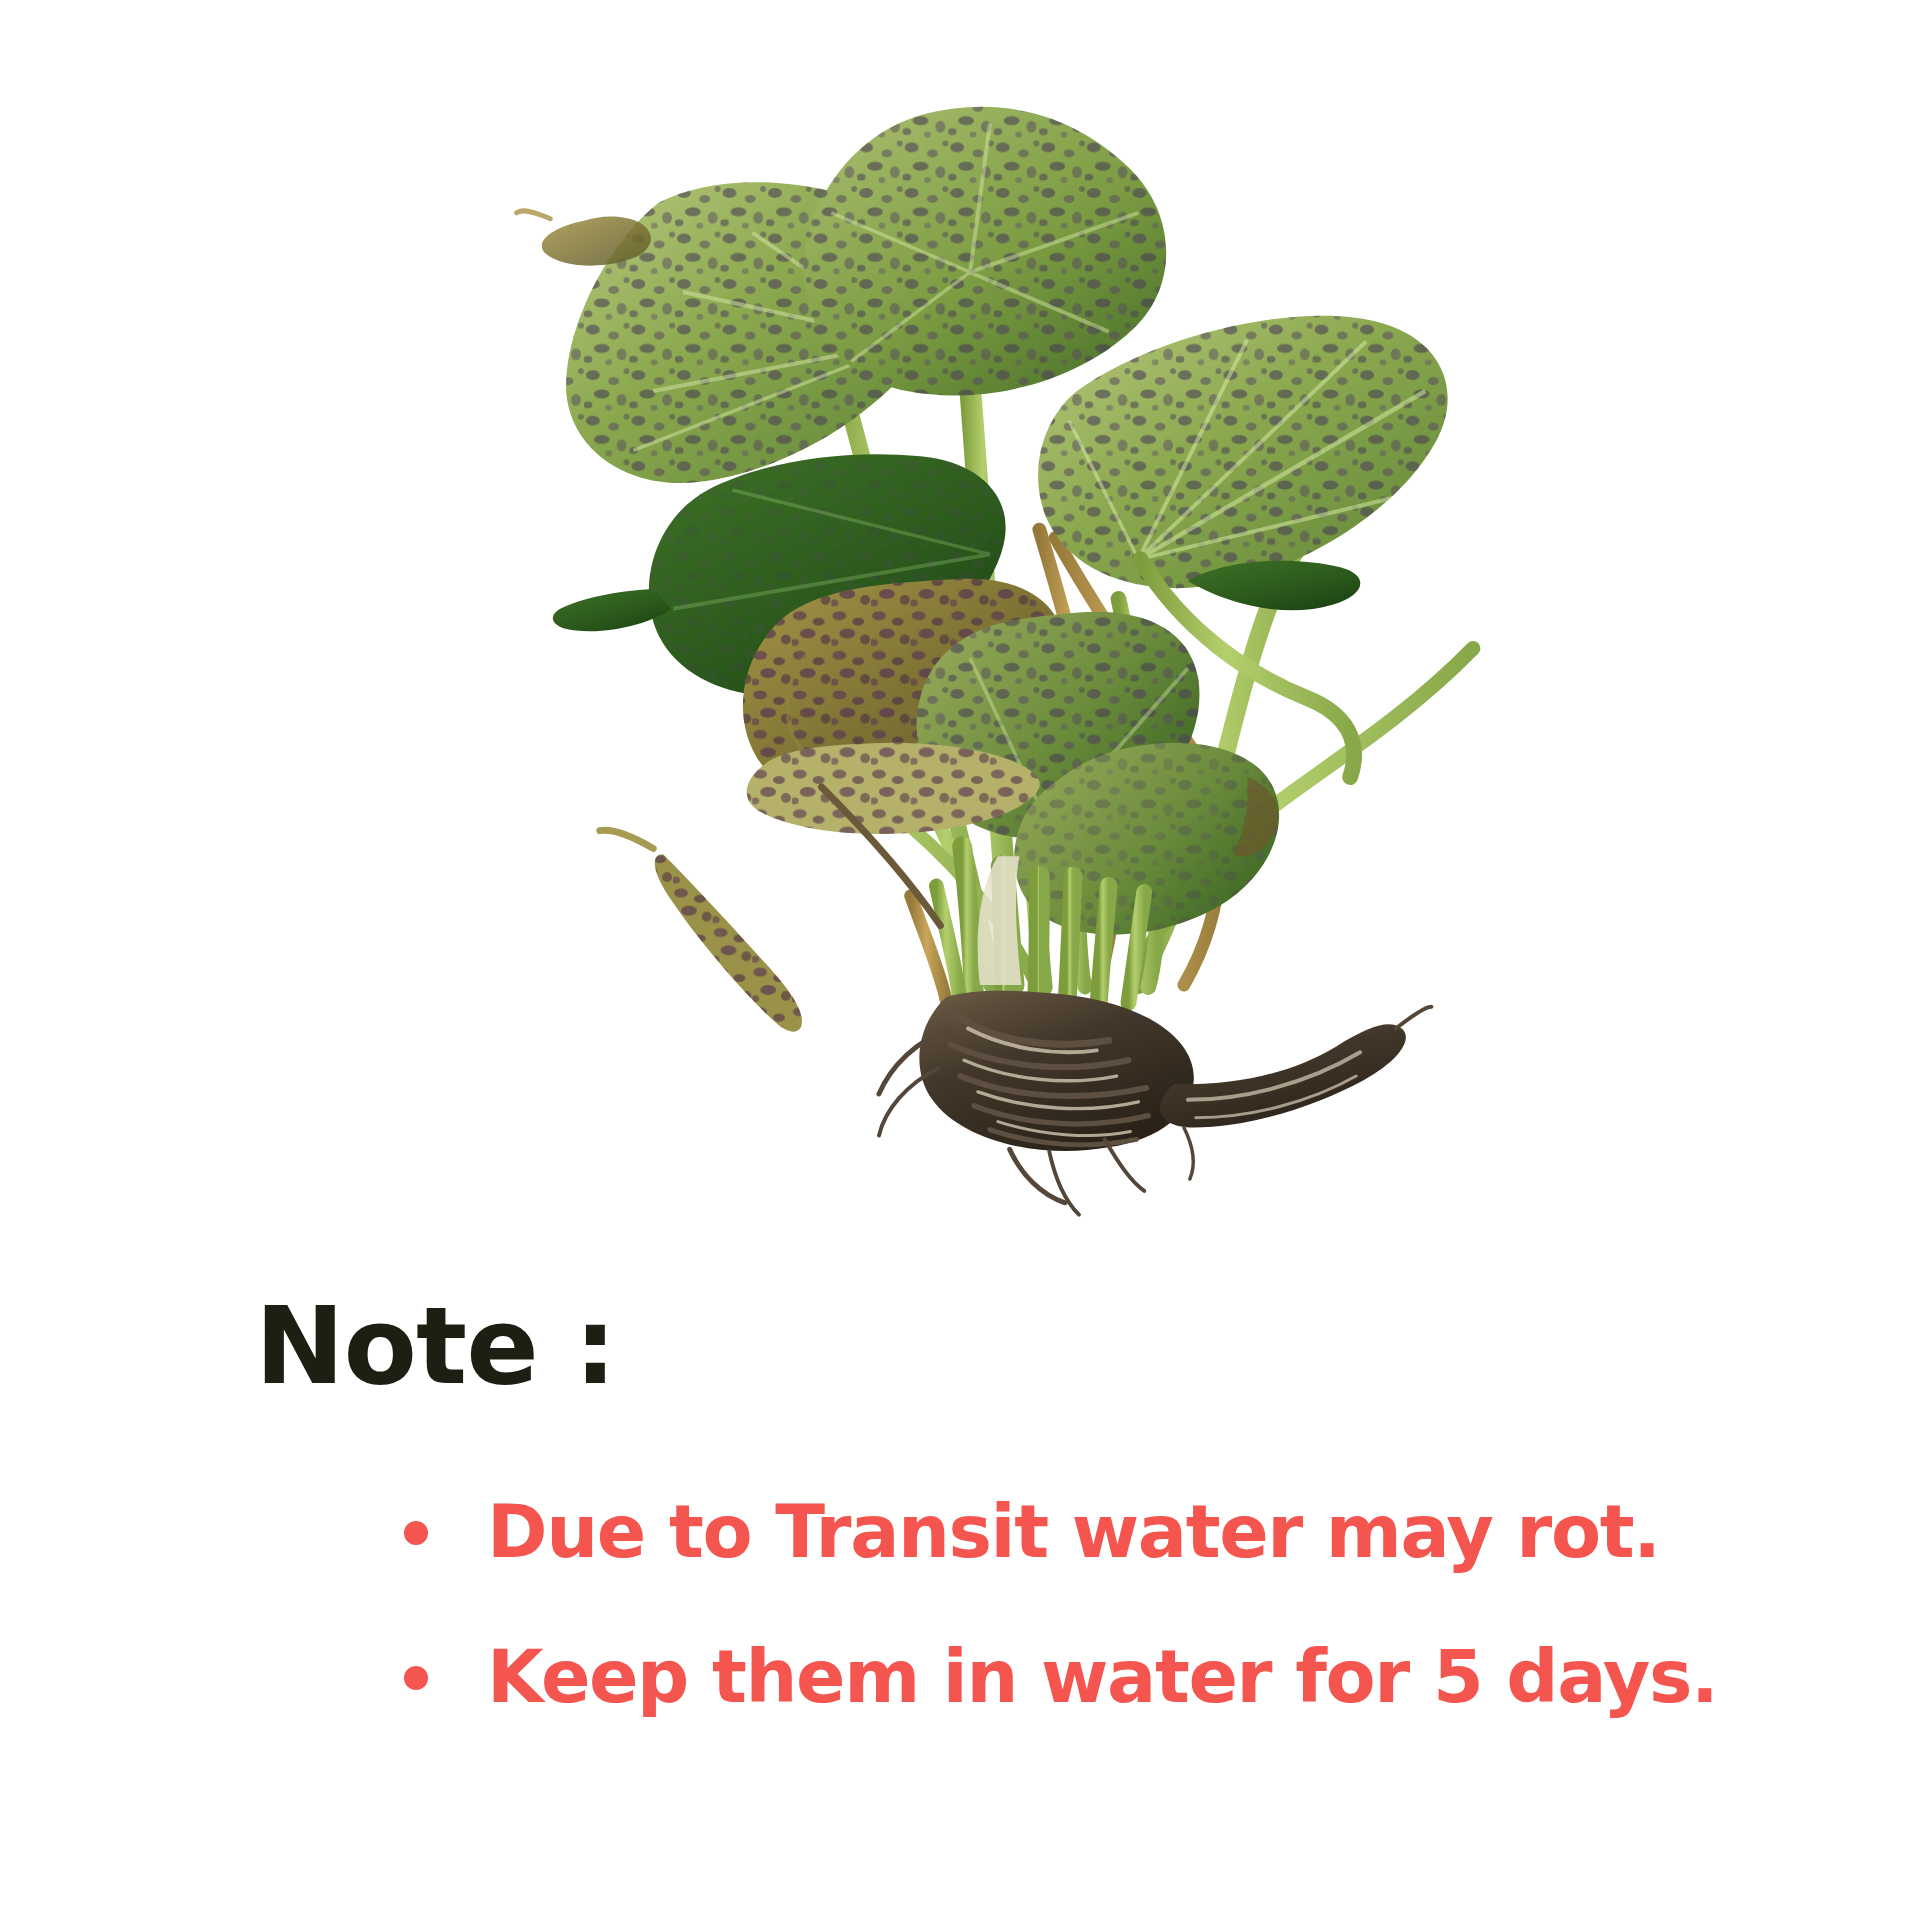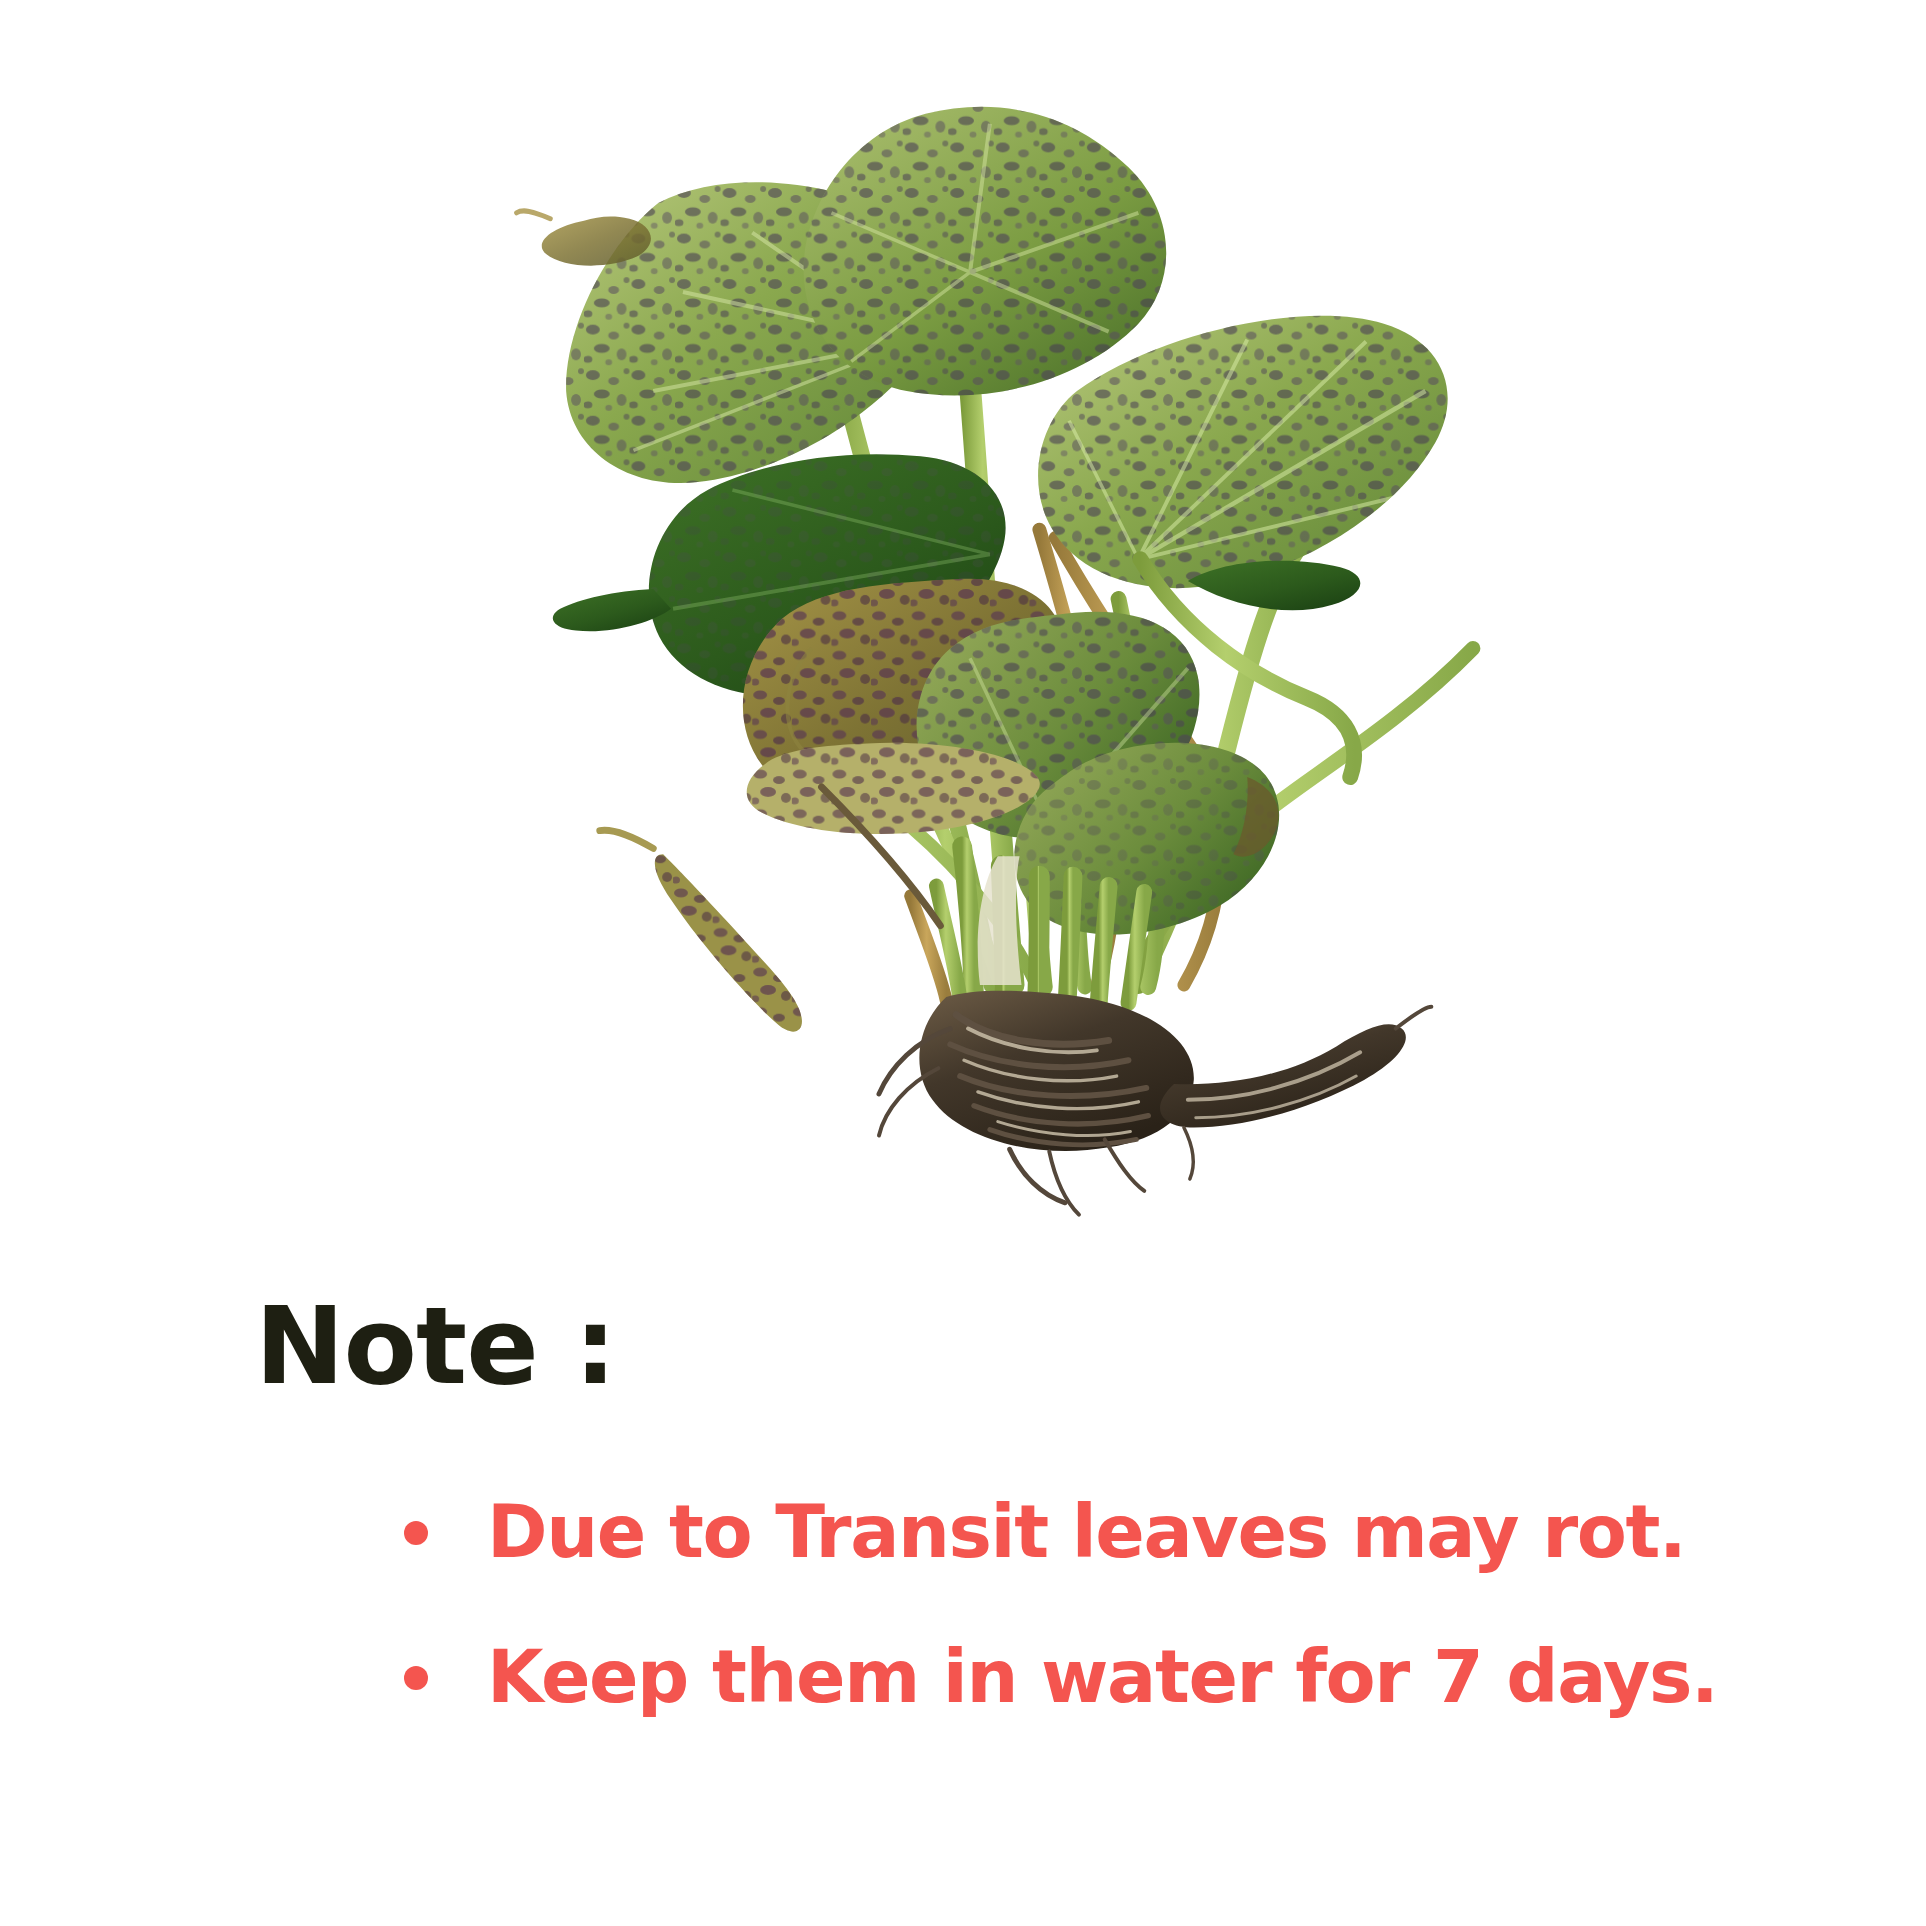--- a/index.html
+++ b/index.html
@@ -347,23 +347,23 @@
     </svg>
   </div>
 
   <div id="note-block">
 
     <div id="note-heading">Note :</div>
 
     <ul id="note-list">
       <li>
         <span class="bullet-dot"></span>
-        <span class="bullet-text">Due to Transit leaves may rot.</span>
+        <span class="bullet-text">Due to Transit water may rot.</span>
       </li>
       <li>
         <span class="bullet-dot"></span>
-        <span class="bullet-text">Keep them in water for 7 days.</span>
+        <span class="bullet-text">Keep them in water for 5 days.</span>
       </li>
     </ul>
 
   </div>
 </div>
 
 
 </body></html>

